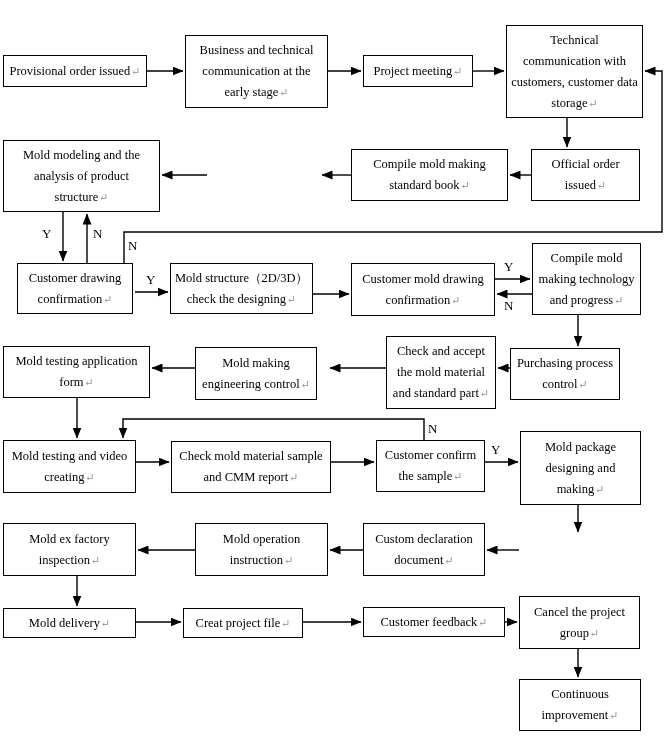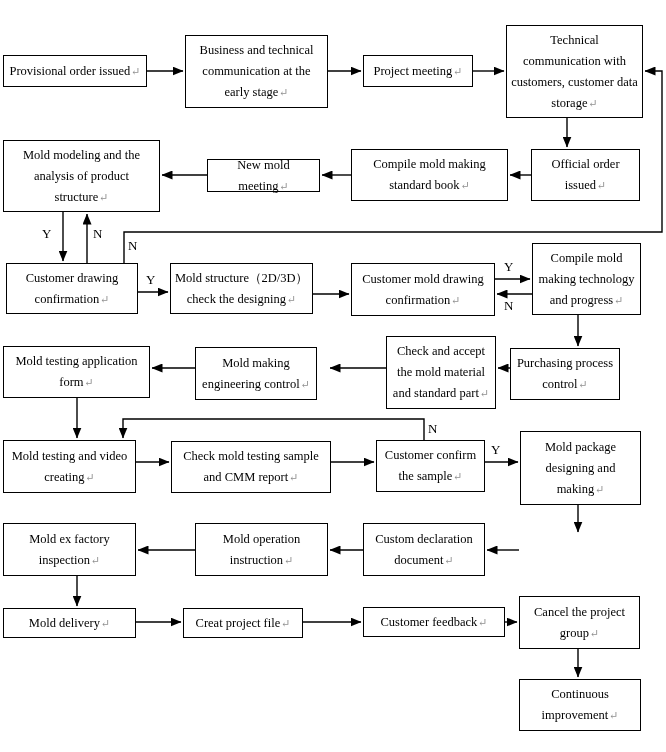--- a/index.html
+++ b/index.html
@@ -90,31 +90,28 @@
   <div class="node" style="left:363px;top:55px;width:110px;height:32px">
     <div class="node-label"><span>Project meeting</span><span class="ret">↵</span></div>
   </div>
   <div class="node" style="left:506px;top:25px;width:137px;height:93px">
     <div class="node-label"><span>Technical communication with customers, customer data storage</span><span class="ret">↵</span></div>
   </div>
 
   <div class="node" style="left:3px;top:140px;width:157px;height:72px">
     <div class="node-label"><span>Mold modeling and the analysis of product structure</span><span class="ret">↵</span></div>
   </div>
-  <div class="node" style="left:207px;top:159px;width:113px;height:33px">
-    <div class="node-label"><span>New mold meeting</span><span class="ret">↵</span></div>
-  </div>
   <div class="node" style="left:351px;top:149px;width:157px;height:52px">
     <div class="node-label"><span>Compile mold making standard book</span><span class="ret">↵</span></div>
   </div>
   <div class="node" style="left:531px;top:149px;width:109px;height:52px">
     <div class="node-label"><span>Official order issued</span><span class="ret">↵</span></div>
   </div>
 
-  <div class="node" style="left:6px;top:263px;width:132px;height:51px">
+  <div class="node" style="left:17px;top:263px;width:116px;height:51px">
     <div class="node-label"><span>Customer drawing confirmation</span><span class="ret">↵</span></div>
   </div>
   <div class="node" style="left:170px;top:263px;width:143px;height:51px">
     <div class="node-label" style="padding:0 1px"><span>Mold structure（2D/3D）check the designing</span><span class="ret">↵</span></div>
   </div>
   <div class="node" style="left:351px;top:263px;width:144px;height:53px">
     <div class="node-label"><span>Customer mold drawing confirmation</span><span class="ret">↵</span></div>
   </div>
   <div class="node" style="left:532px;top:243px;width:109px;height:72px">
     <div class="node-label"><span>Compile mold making technology and progress</span><span class="ret">↵</span></div>
@@ -130,21 +127,21 @@
     <div class="node-label"><span>Check and accept the mold material and standard part</span><span class="ret">↵</span></div>
   </div>
   <div class="node" style="left:510px;top:348px;width:110px;height:52px">
     <div class="node-label"><span>Purchasing process control</span><span class="ret">↵</span></div>
   </div>
 
   <div class="node" style="left:3px;top:440px;width:133px;height:53px">
     <div class="node-label" style="padding:0 1px"><span>Mold testing and video creating</span><span class="ret">↵</span></div>
   </div>
   <div class="node" style="left:171px;top:441px;width:160px;height:52px">
-    <div class="node-label"><span>Check mold testing sample and CMM report</span><span class="ret">↵</span></div>
+    <div class="node-label"><span>Check mold material sample and CMM report</span><span class="ret">↵</span></div>
   </div>
   <div class="node" style="left:376px;top:440px;width:109px;height:52px">
     <div class="node-label"><span>Customer confirm the sample</span><span class="ret">↵</span></div>
   </div>
   <div class="node" style="left:520px;top:431px;width:121px;height:74px">
     <div class="node-label"><span>Mold package designing and making</span><span class="ret">↵</span></div>
   </div>
 
   <div class="node" style="left:3px;top:523px;width:133px;height:53px">
     <div class="node-label"><span>Mold ex factory inspection</span><span class="ret">↵</span></div>

